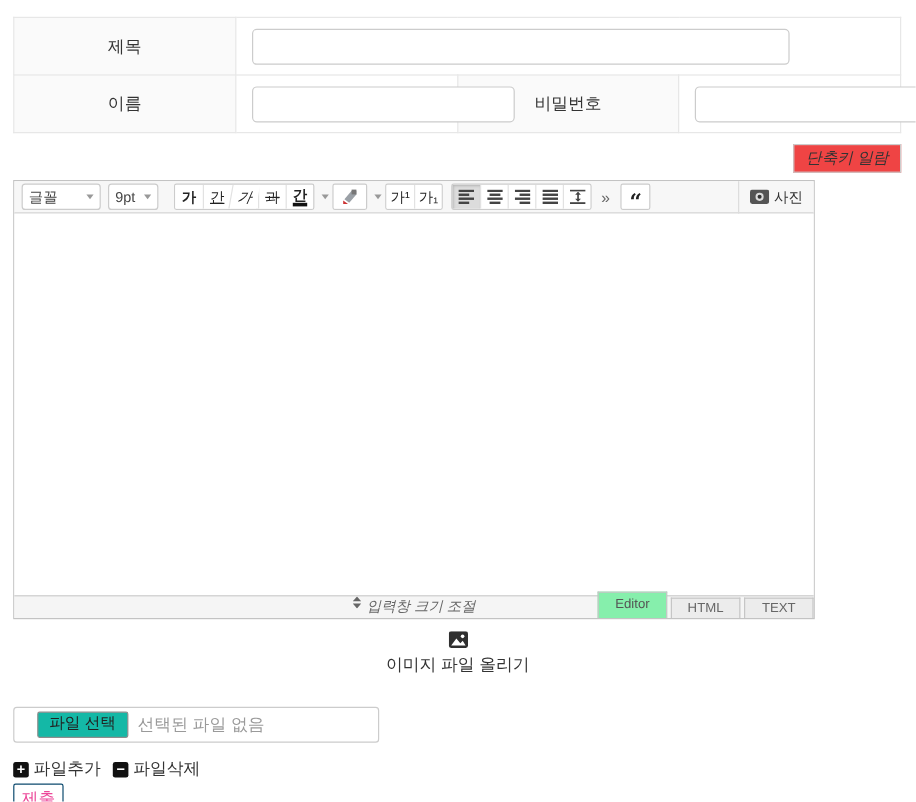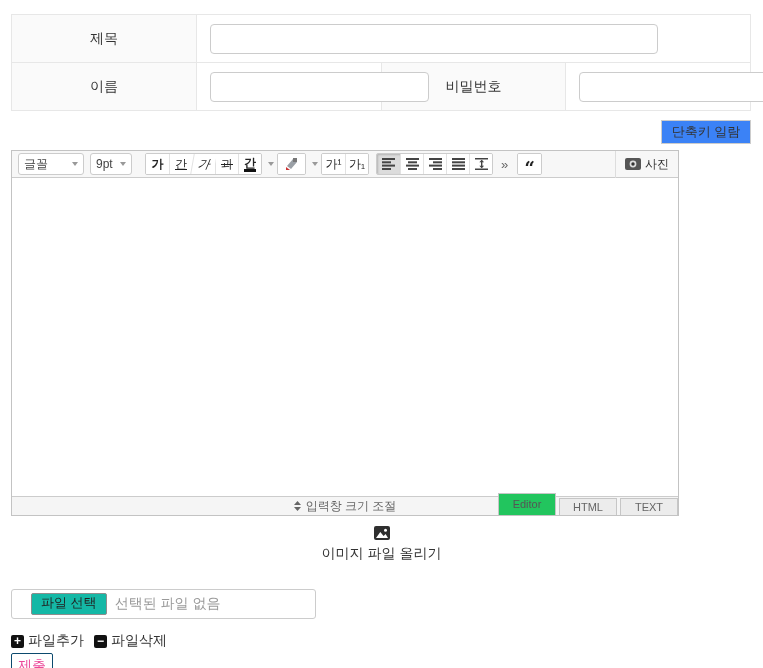--- a/index.html
+++ b/index.html
@@ -19,22 +19,22 @@
     height:30px; border:1px solid #ccc; border-radius:4px; background:#fff;
     margin-left:13px; padding:0 6px; font-size:13px; outline:none;
   }
   .w-name { width:219px; }
   .w-title { width:448px; }
 
   
   .shortcut-row { width:740px; text-align:right; margin-top:9px; }
   .shortcut-btn {
     display:inline-block; min-width:90px; height:24px; line-height:22px;
-    background:#3b82f6; border:1px solid #ccc; font-size:13px; color:#333;
-    text-align:center; padding:0 8px; cursor:pointer;
+    background:#ef4444; border:1px solid #ccc; font-size:13px; color:#333;
+    text-align:center; padding:0 8px; cursor:pointer;font-style:italic;
   }
 
   
   .editor { width:668px; border:1px solid #c3c3c3; margin-top:6px; background:#fff; }
   .toolbar {
     height:27px; background:#f7f7f7; border-bottom:1px solid #ccc;
     display:flex; align-items:center; padding-left:6px;
   }
   .tb-select {
     height:22px; border:1px solid #ccc; border-radius:3px; background:#fff;
@@ -73,29 +73,29 @@
   .photo-area {
     margin-left:auto; height:27px; border-left:1px solid #ddd;
     display:flex; align-items:center; padding:0 9px; gap:4px; font-size:12px; color:#333; cursor:pointer;
   }
   .content-area { height:318px; background:#fff; }
 
   .bottom-bar {
     position:relative; height:19px; background:#f5f5f5; border-top:1px solid #ccc;
   }
   .resize-handle {
-    position:absolute; inset:0; display:flex; align-items:center; justify-content:center;
-    gap:5px; font-size:12px; color:#666; cursor:ns-resize;
+    position:absolute; inset:0; display:flex; align-items:flex-start; justify-content:center;
+    gap:5px; font-size:12px; color:#666; cursor:ns-resize;font-style:italic;
   }
   .tabs { position:absolute; right:0; bottom:0; display:flex; align-items:flex-end; }
   .tab {
     width:58px; height:17px; line-height:16px; text-align:center; font-size:11px; color:#666;
     background:#ececec; border:1px solid #c6c6c6; border-bottom:none; margin-left:3px; cursor:pointer;
   }
-  .tab.active { background:#22c55e; height:22px; line-height:21px; color:#555; }
+  .tab.active { background:#86efac; height:22px; line-height:21px; color:#555; }
 
   
   .img-upload-row { margin:10px 0 0 1px; display:flex; align-items:center; gap:5px; font-size:14px; color:#333;flex-direction:column; }
   .file-box {
     margin-top:26px; width:305px; height:30px; border:1px solid #ccc; border-radius:3px;
     display:flex; align-items:center; background:#fff;
   }
   .file-btn {
     margin-left:19px; height:22px; padding:0 9px; background:#14b8a6;
     border:1px solid #8d8d8d; border-radius:2px; font-size:13px; color:#222; cursor:pointer;

